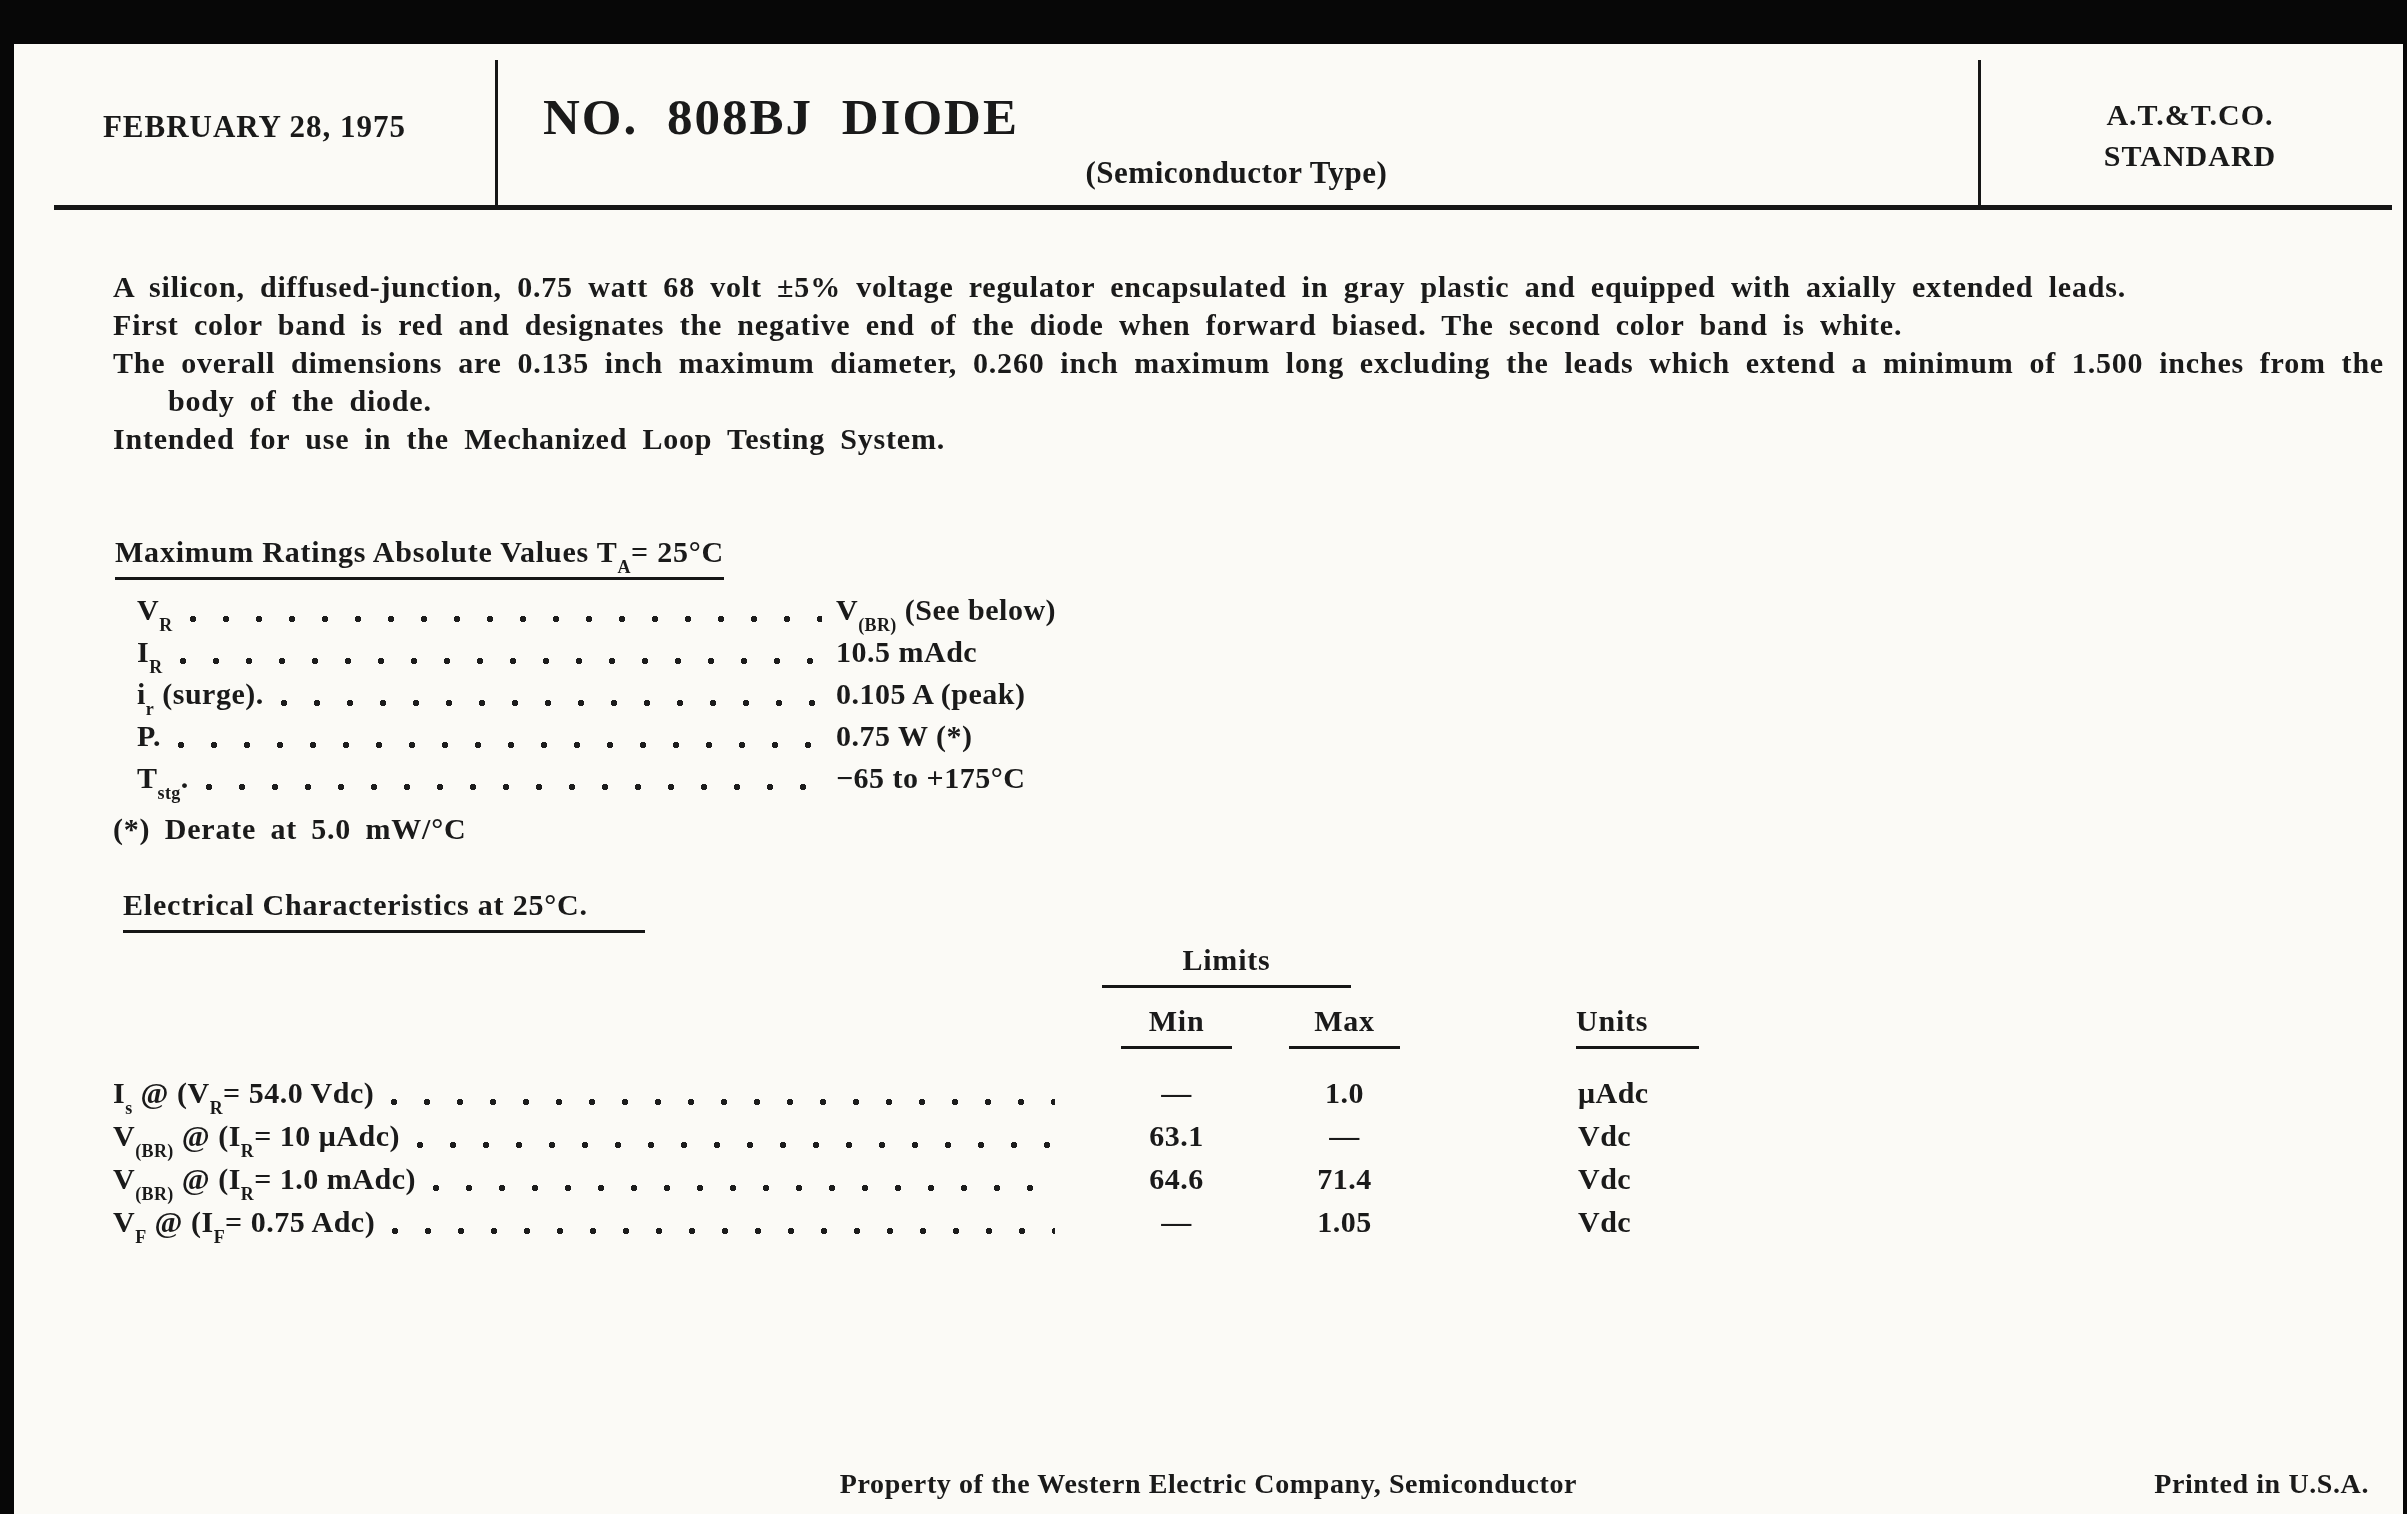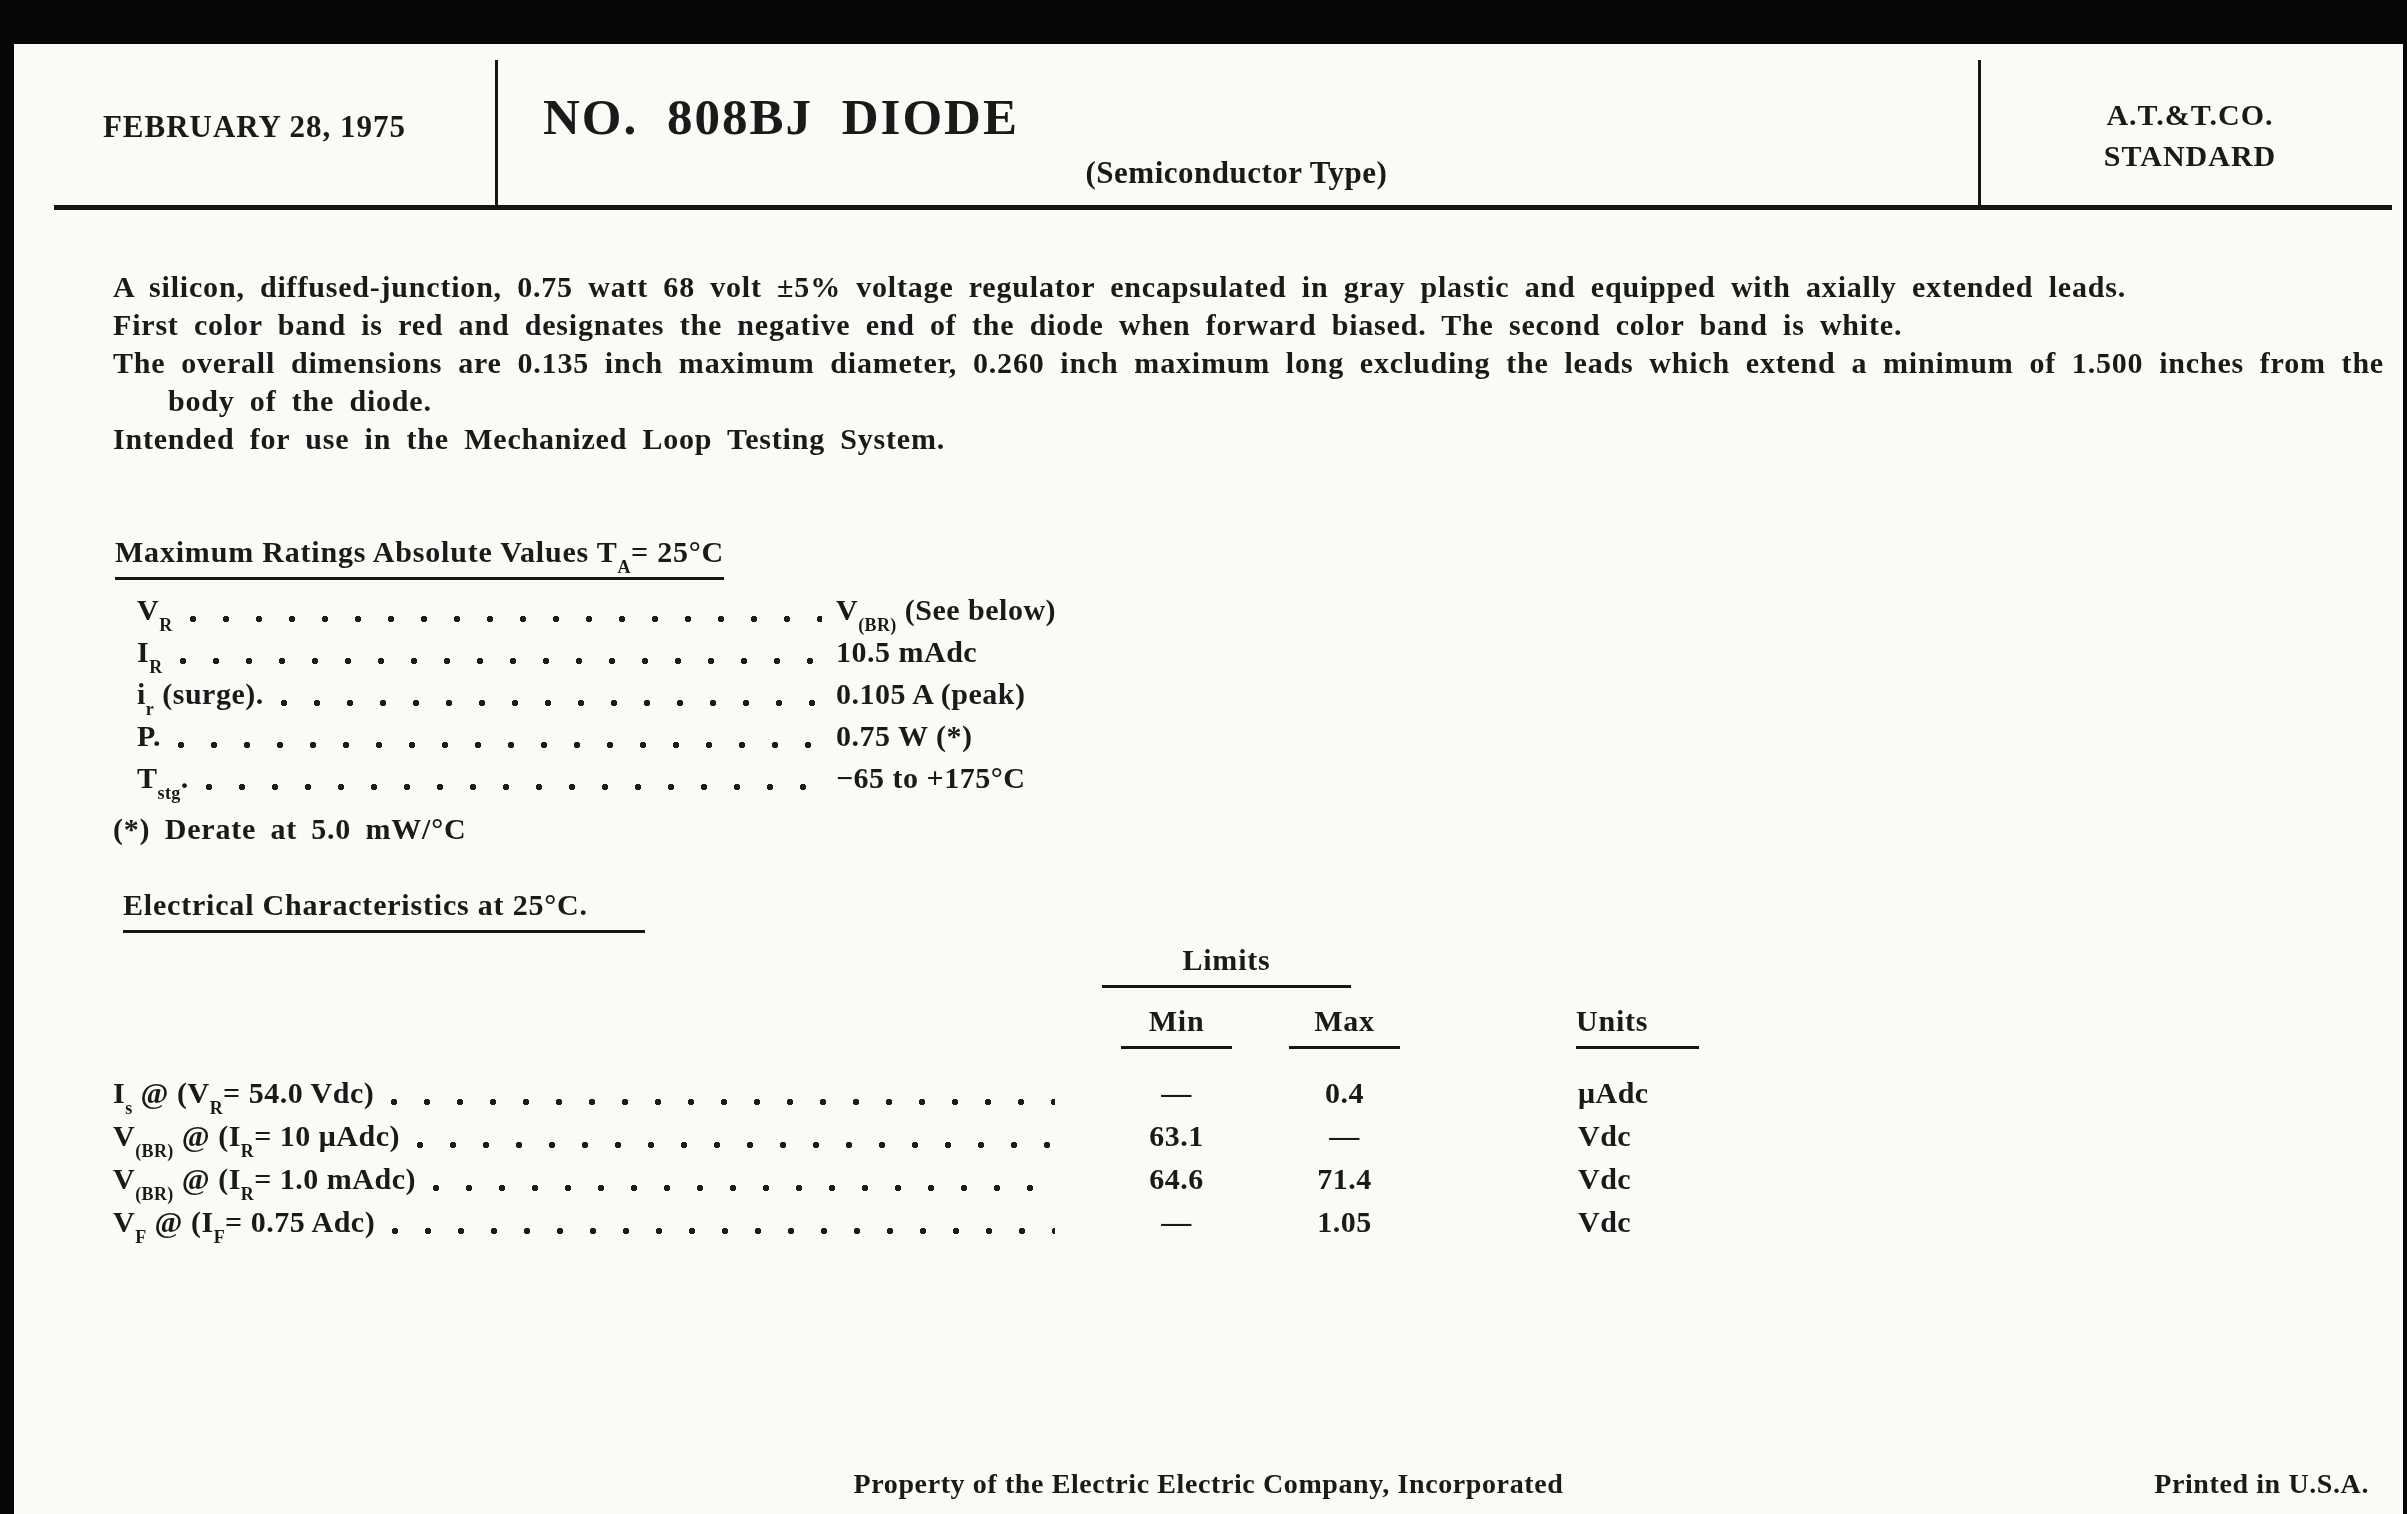--- a/index.html
+++ b/index.html
@@ -152,21 +152,21 @@
       <span></span>
       <span class="c-units"><span>Units</span></span>
     </div>
     <div class="t-body">
       <div class="t-grid t-row">
         <span class="cell-label">
           <span>I<sub>s</sub> @ (V<sub>R</sub>= 54.0 Vdc)</span>
           <span class="leader"></span>
         </span>
         <span class="cell-min">—</span>
-        <span class="cell-max">0.4</span>
+        <span class="cell-max">1.0</span>
         <span></span>
         <span class="cell-units">μAdc</span>
       </div>
       <div class="t-grid t-row">
         <span class="cell-label">
           <span>V<sub>(BR)</sub> @ (I<sub>R</sub>= 10 μAdc)</span>
           <span class="leader"></span>
         </span>
         <span class="cell-min">63.1</span>
         <span class="cell-max">—</span>
@@ -189,17 +189,17 @@
           <span class="leader"></span>
         </span>
         <span class="cell-min">—</span>
         <span class="cell-max">1.05</span>
         <span></span>
         <span class="cell-units">Vdc</span>
       </div>
     </div>
   </div>
 
-  <div class="f-center">Property of the Electric Electric Company, Incorporated</div>
+  <div class="f-center">Property of the Western Electric Company, Semiconductor</div>
   <div class="f-right">Printed in U.S.A.</div>
 
 </div>
 
 
 </body></html>

